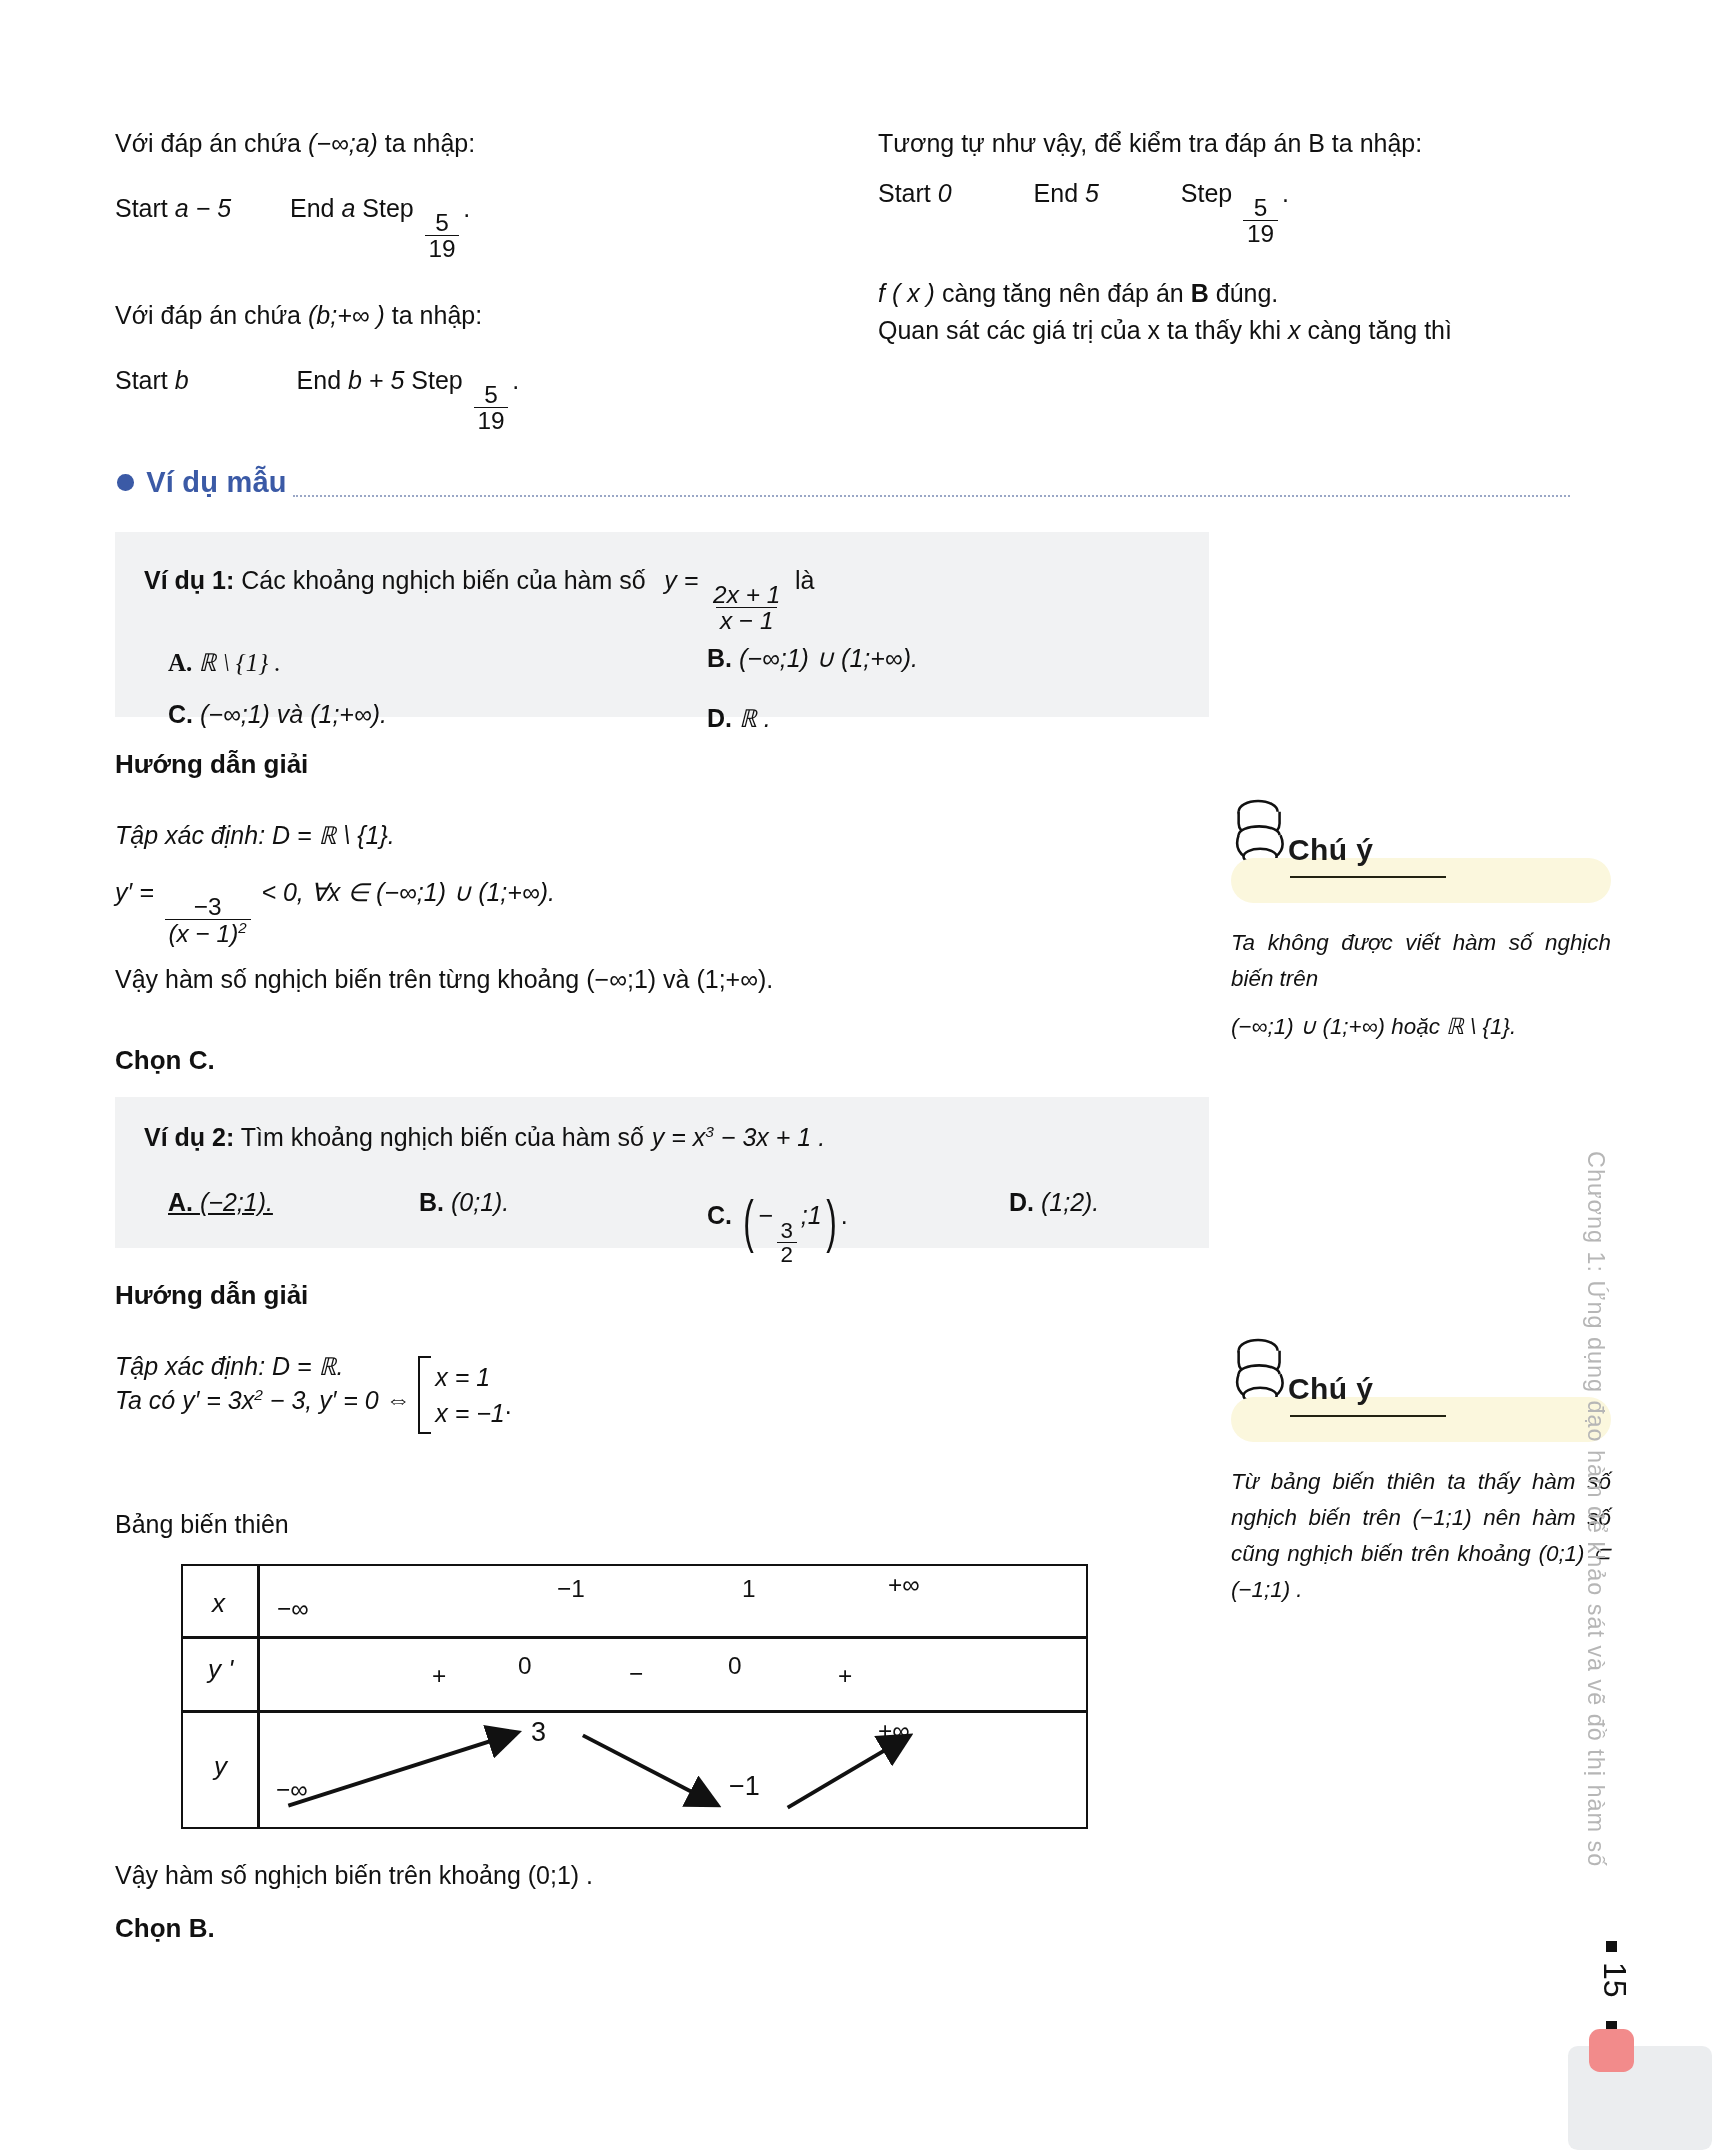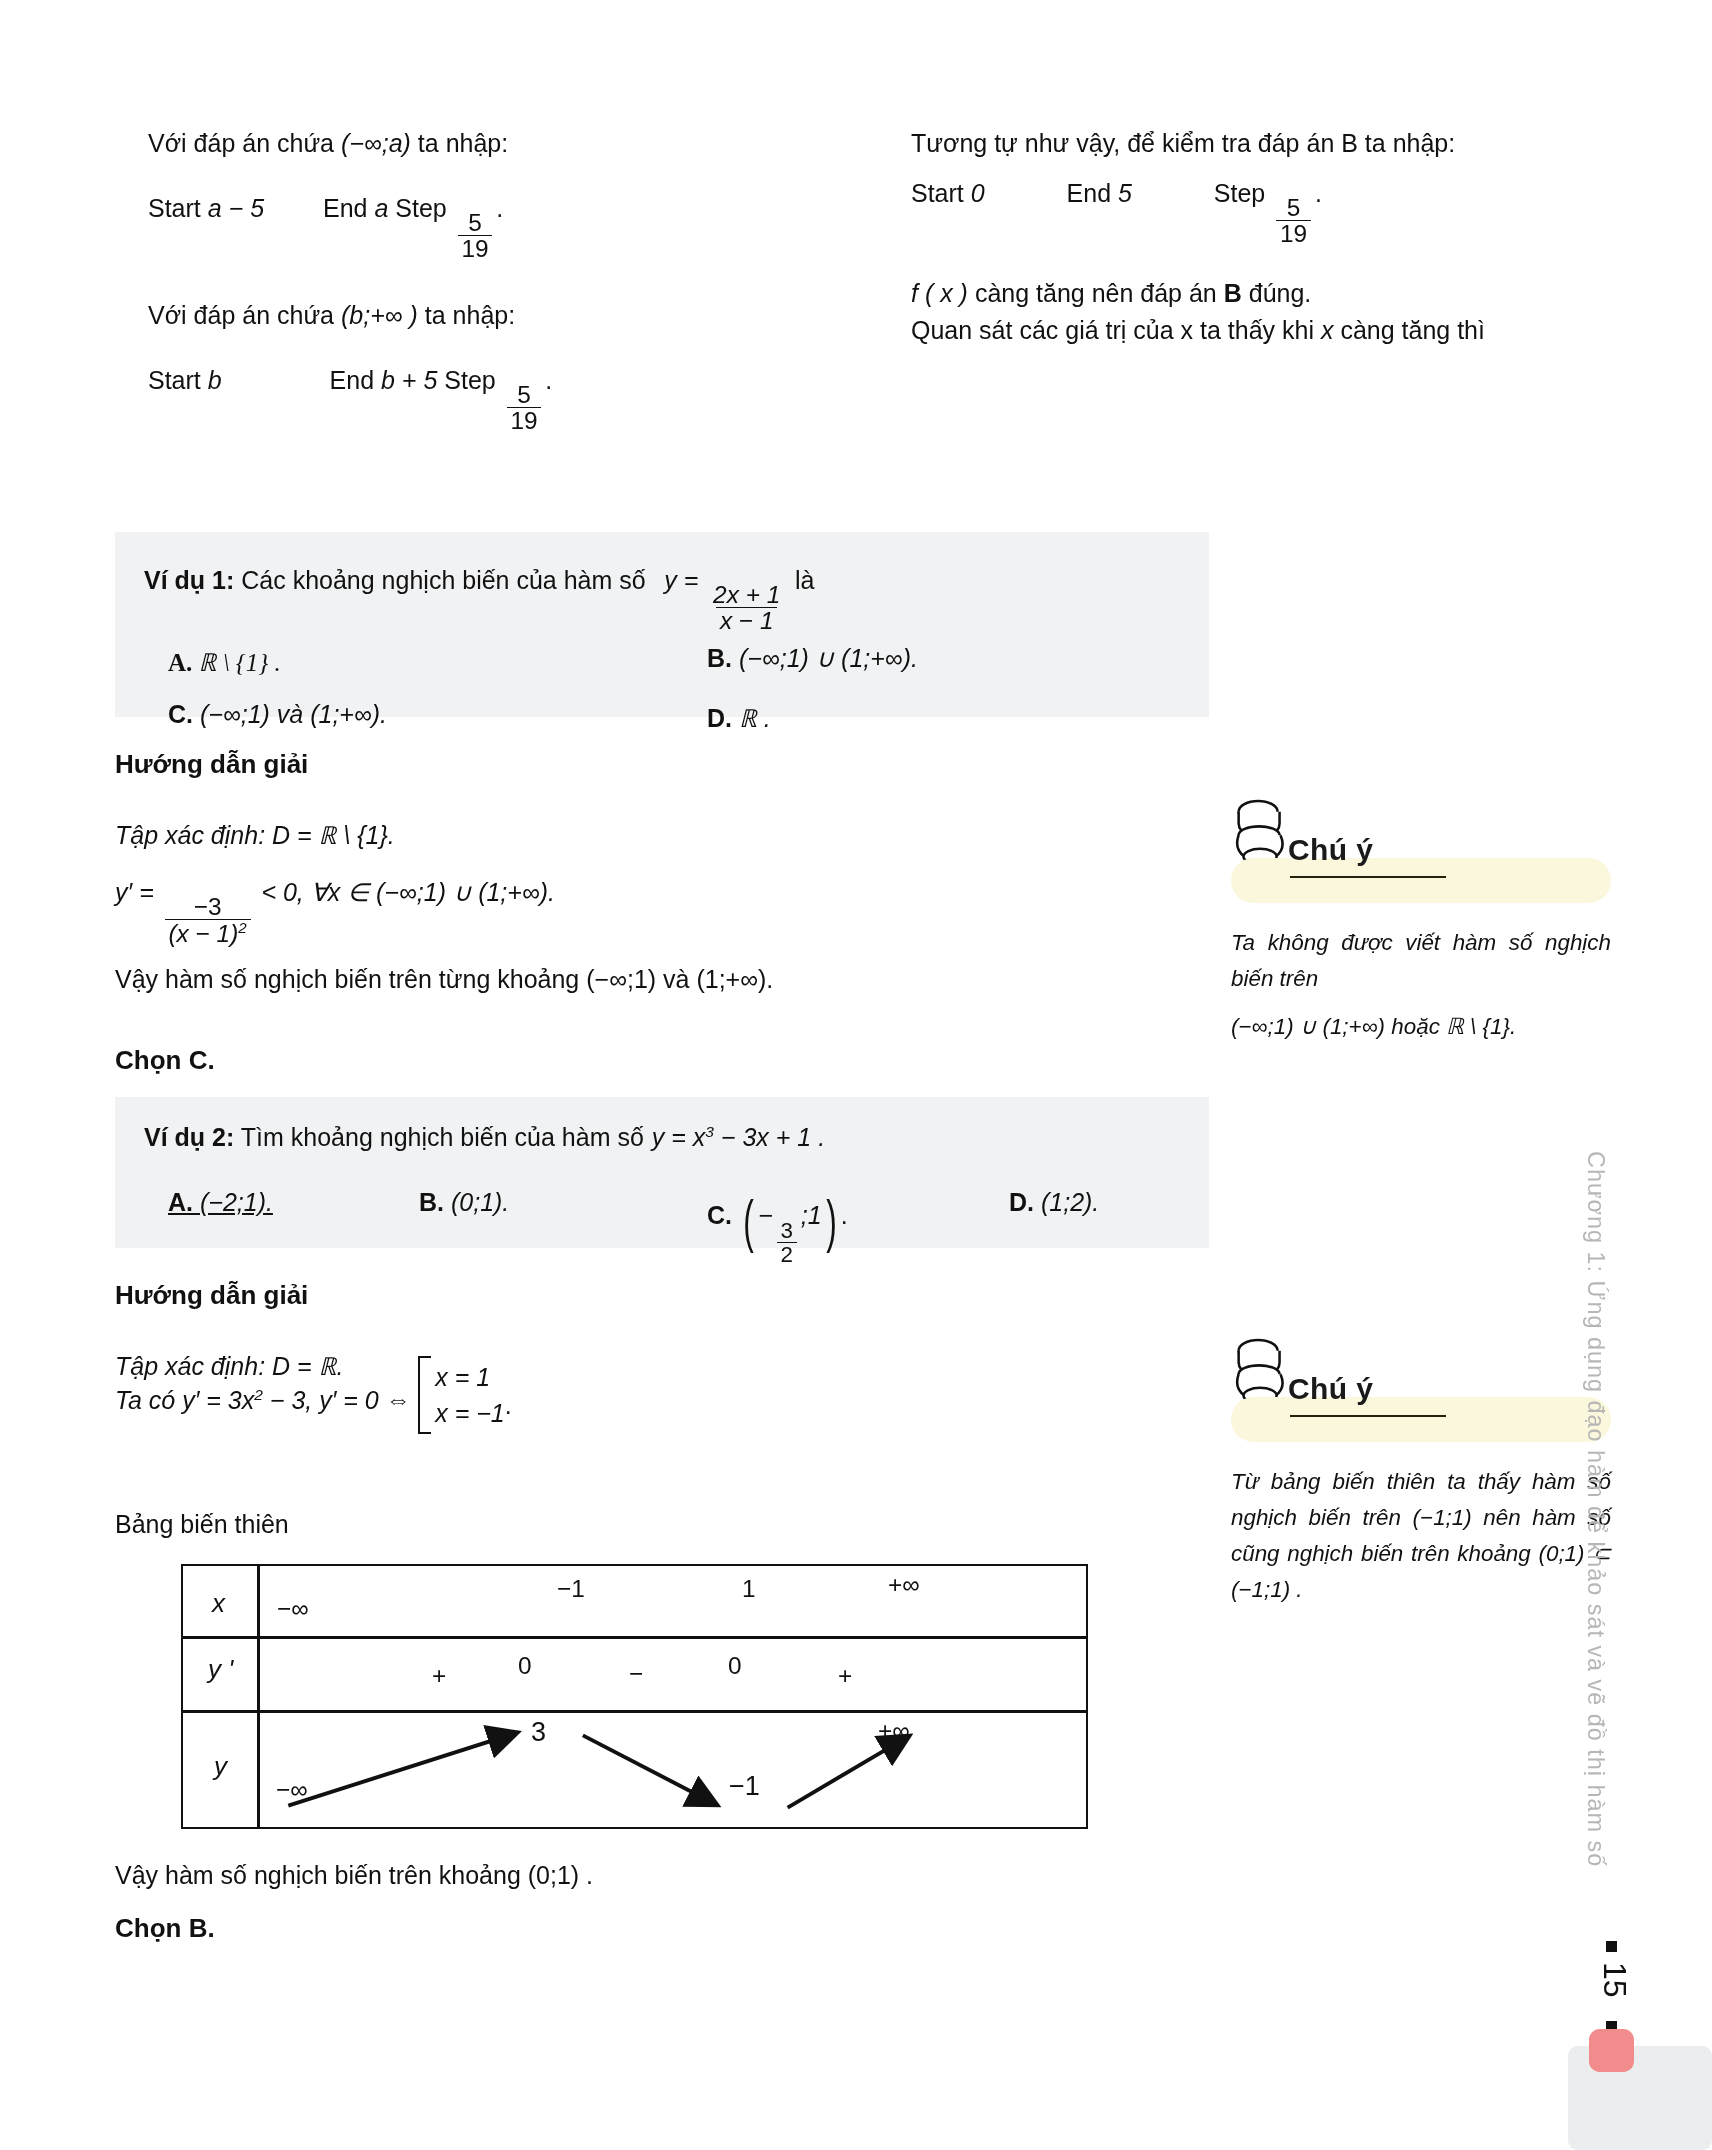--- a/index.html
+++ b/index.html
@@ -8,21 +8,21 @@
     background:#ffffff;
     font-family:"Liberation Sans", sans-serif;
     color:#111;
     position:relative;
     overflow:hidden;
     -webkit-font-smoothing:antialiased;
   }
   .page{position:absolute;inset:0;}
 
   
-  .txt{font-size:25px;line-height:1.45;color:#111;margin-left:33px;}
+  .txt{font-size:25px;line-height:1.45;color:#111;}
   .math{font-style:italic;}
   .up{font-style:normal;}
   .bold{font-weight:bold;}
 
   
   .frac{display:inline-flex;flex-direction:column;align-items:center;
         vertical-align:-0.55em;margin:0 3.9px;line-height:1.04;font-style:normal;}
   .frac .num{padding:0 3.9px;font-size:24.4px;}
   .frac .den{padding:0 3.9px;border-top:1.6px solid #111;font-size:24.4px;}
   .frac.sm .num,.frac.sm .den{font-size:22.4px;}
@@ -161,20 +161,25 @@
       <span>đúng.</span>
     </div>
 
     <div class="txt" style="margin-bottom:7.8px;">
       <span>Quan sát các giá trị của x ta thấy khi</span>
       <span class="math">x</span>
       <span>càng tăng thì</span>
     </div>
   </div>
 
+  <div class="sec-head">
+    <span class="sec-bullet"></span>
+    <span class="sec-title">Ví dụ mẫu</span>
+    <span class="sec-dots"></span>
+  </div>
 
   <div class="exbox" id="ex1box"></div>
 
   <div class="ex-q" style="left:144px;top:566px;">
     <span class="bold">Ví dụ 1:</span>
     <span>Các khoảng nghịch biến của hàm số</span>
     <span class="math" style="margin-left:11.7px;">y =</span>
     <span class="frac">
       <span class="num math">2x + 1</span>
       <span class="den math">x − 1</span>

